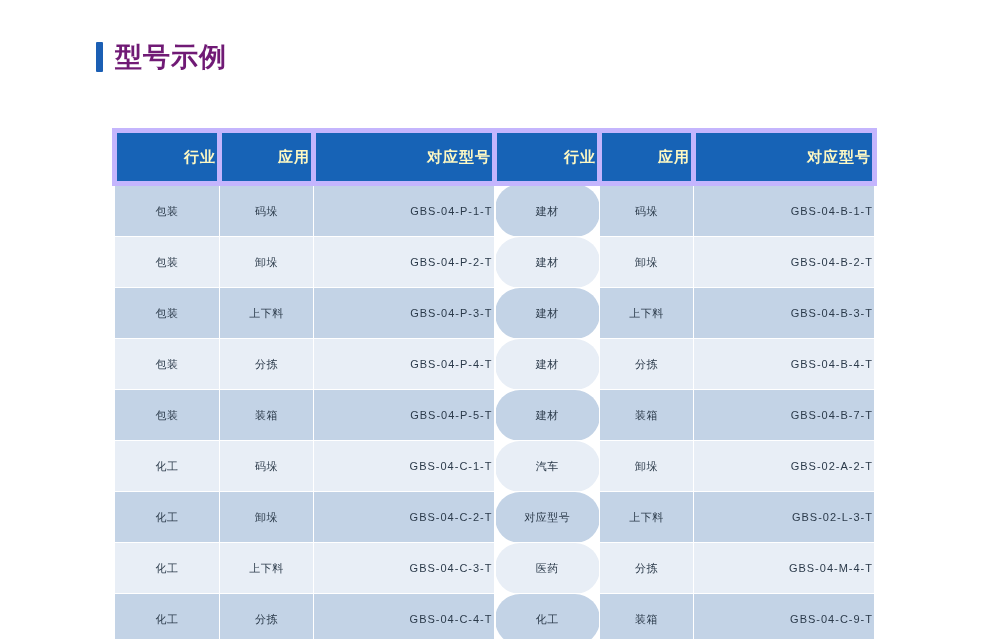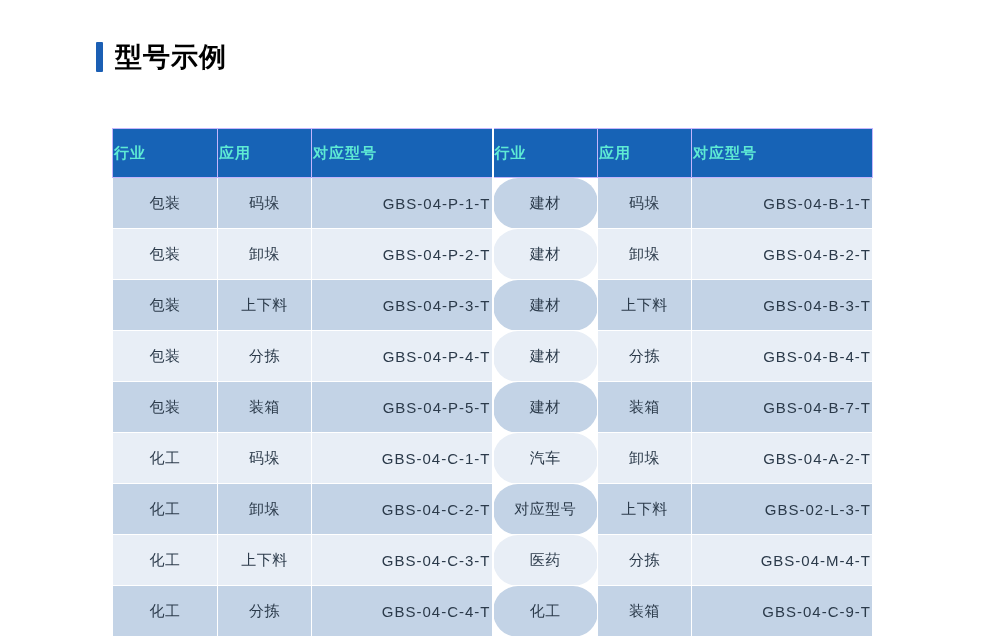--- a/index.html
+++ b/index.html
@@ -28,56 +28,56 @@
   .title-bar {
     width: 7px;
     height: 30px;
     background: #1b5fb4;
     margin-right: 12px;
     border-radius: 1px;
   }
   .title-text {
     font-size: 27px;
     font-weight: bold;
-    color: #000000;
+    color: #701a75;
     letter-spacing: 1px;
     line-height: 1;
   }
   .table-wrap {
     position: absolute;
     left: 112px;
     top: 128px;
     width: 760px;
   }
   table.model-table {
     border-collapse: collapse;
     width: 760px;
     table-layout: fixed;
   }
   table.model-table col.c-industry { width: 105px; }
   table.model-table col.c-app { width: 94px; }
   table.model-table col.c-model { width: 181px; }
 
   table.model-table th {
     background: #1763b6;
-    color: #5eead4;
+    color: #fef9c3;
     font-size: 15px;
     font-weight: bold;
     height: 46px;
-    text-align: left;
-    border: 1px solid #c4b5fd;
+    text-align: right;
+    border: 5px solid #c4b5fd;
     letter-spacing: 1px;
   }
   table.model-table th.sep {
     border-left: 2px solid #ffffff;
   }
   table.model-table td {
     height: 48px;
     text-align: center;
-    font-size: 15px;
+    font-size: 11px;
     color: #2b3a4a;
     border: 1px solid #ffffff;
     letter-spacing: 0.5px;
   }
   table.model-table tr.row-a td { background: #c3d3e6; }
   table.model-table tr.row-b td { background: #e8eef6; }
   table.model-table td.sep {
     border-left: 2px solid #ffffff;
     border-radius: 25px;
   }
@@ -157,21 +157,21 @@
           <td class="sep">建材</td>
           <td>装箱</td>
           <td class="model">GBS-04-B-7-T</td>
         </tr>
         <tr class="row-b">
           <td>化工</td>
           <td>码垛</td>
           <td class="model">GBS-04-C-1-T</td>
           <td class="sep">汽车</td>
           <td>卸垛</td>
-          <td class="model">GBS-04-A-2-T</td>
+          <td class="model">GBS-02-A-2-T</td>
         </tr>
         <tr class="row-a">
           <td>化工</td>
           <td>卸垛</td>
           <td class="model">GBS-04-C-2-T</td>
           <td class="sep">对应型号</td>
           <td>上下料</td>
           <td class="model">GBS-02-L-3-T</td>
         </tr>
         <tr class="row-b">

